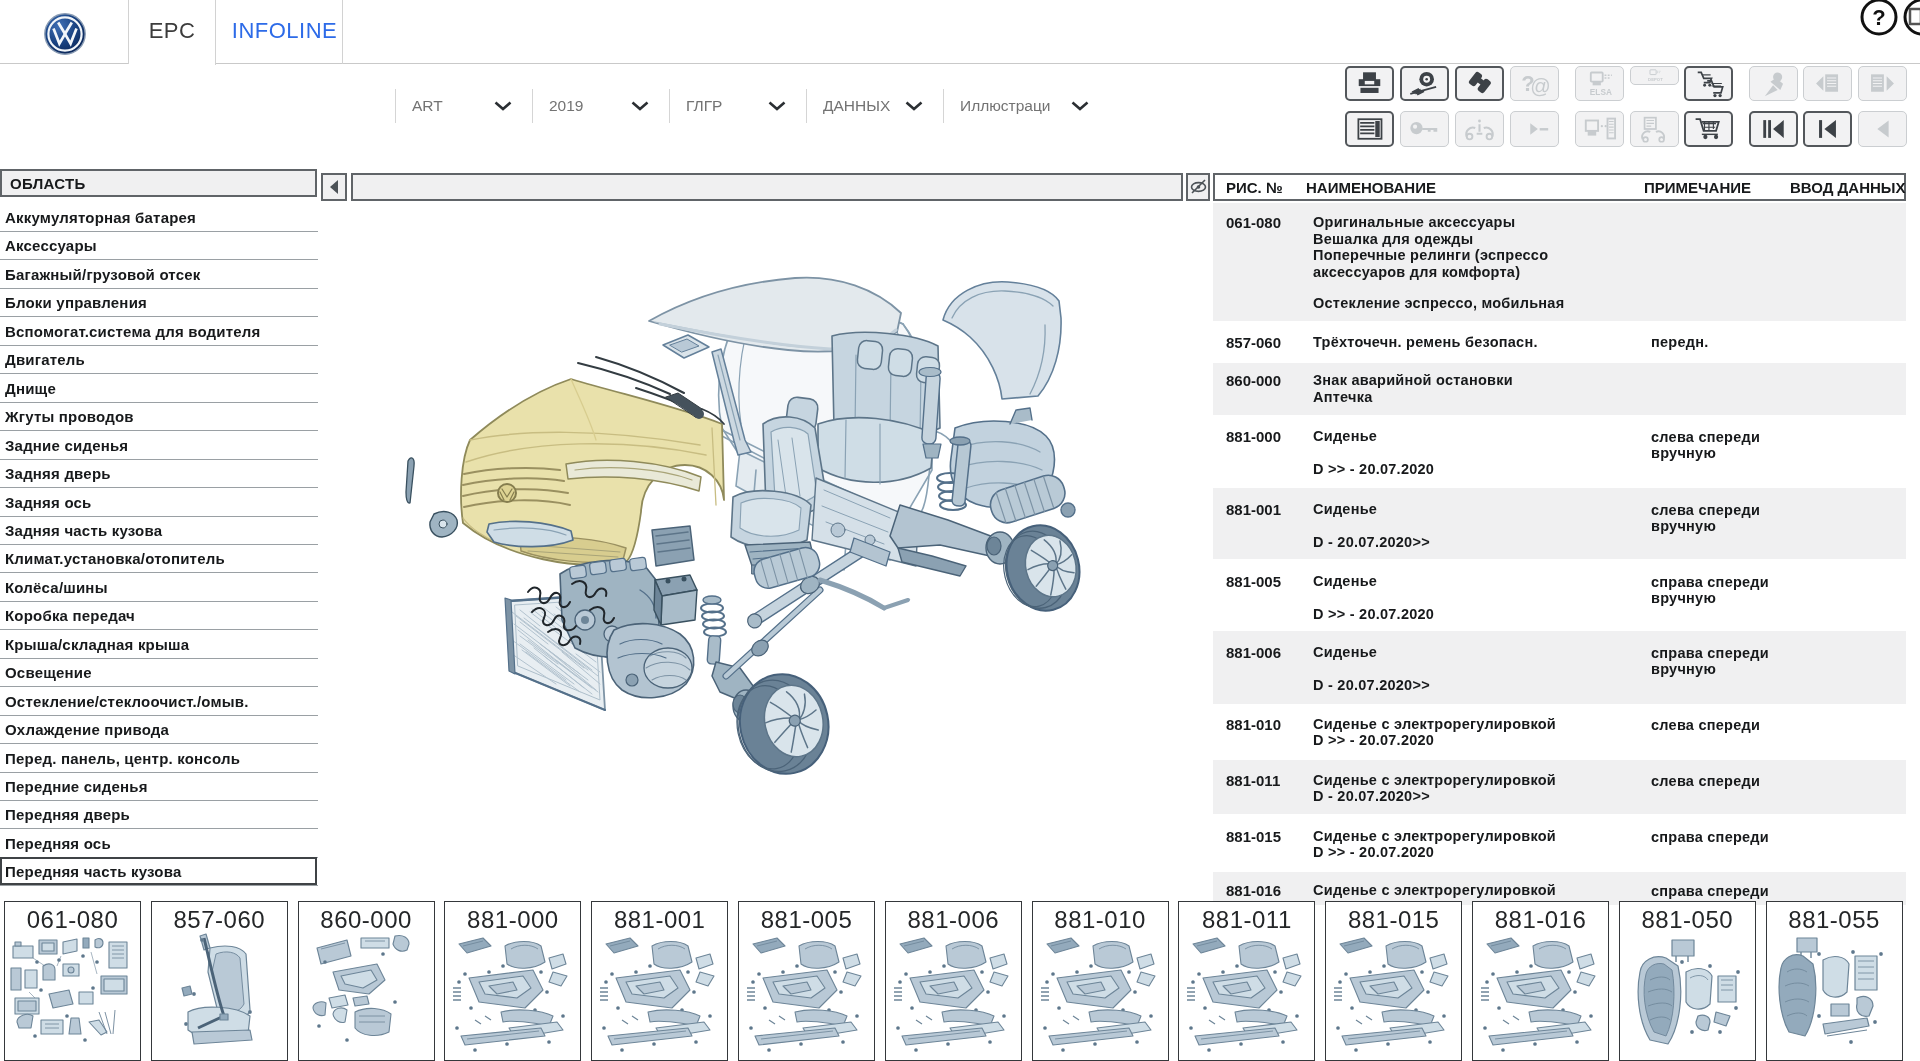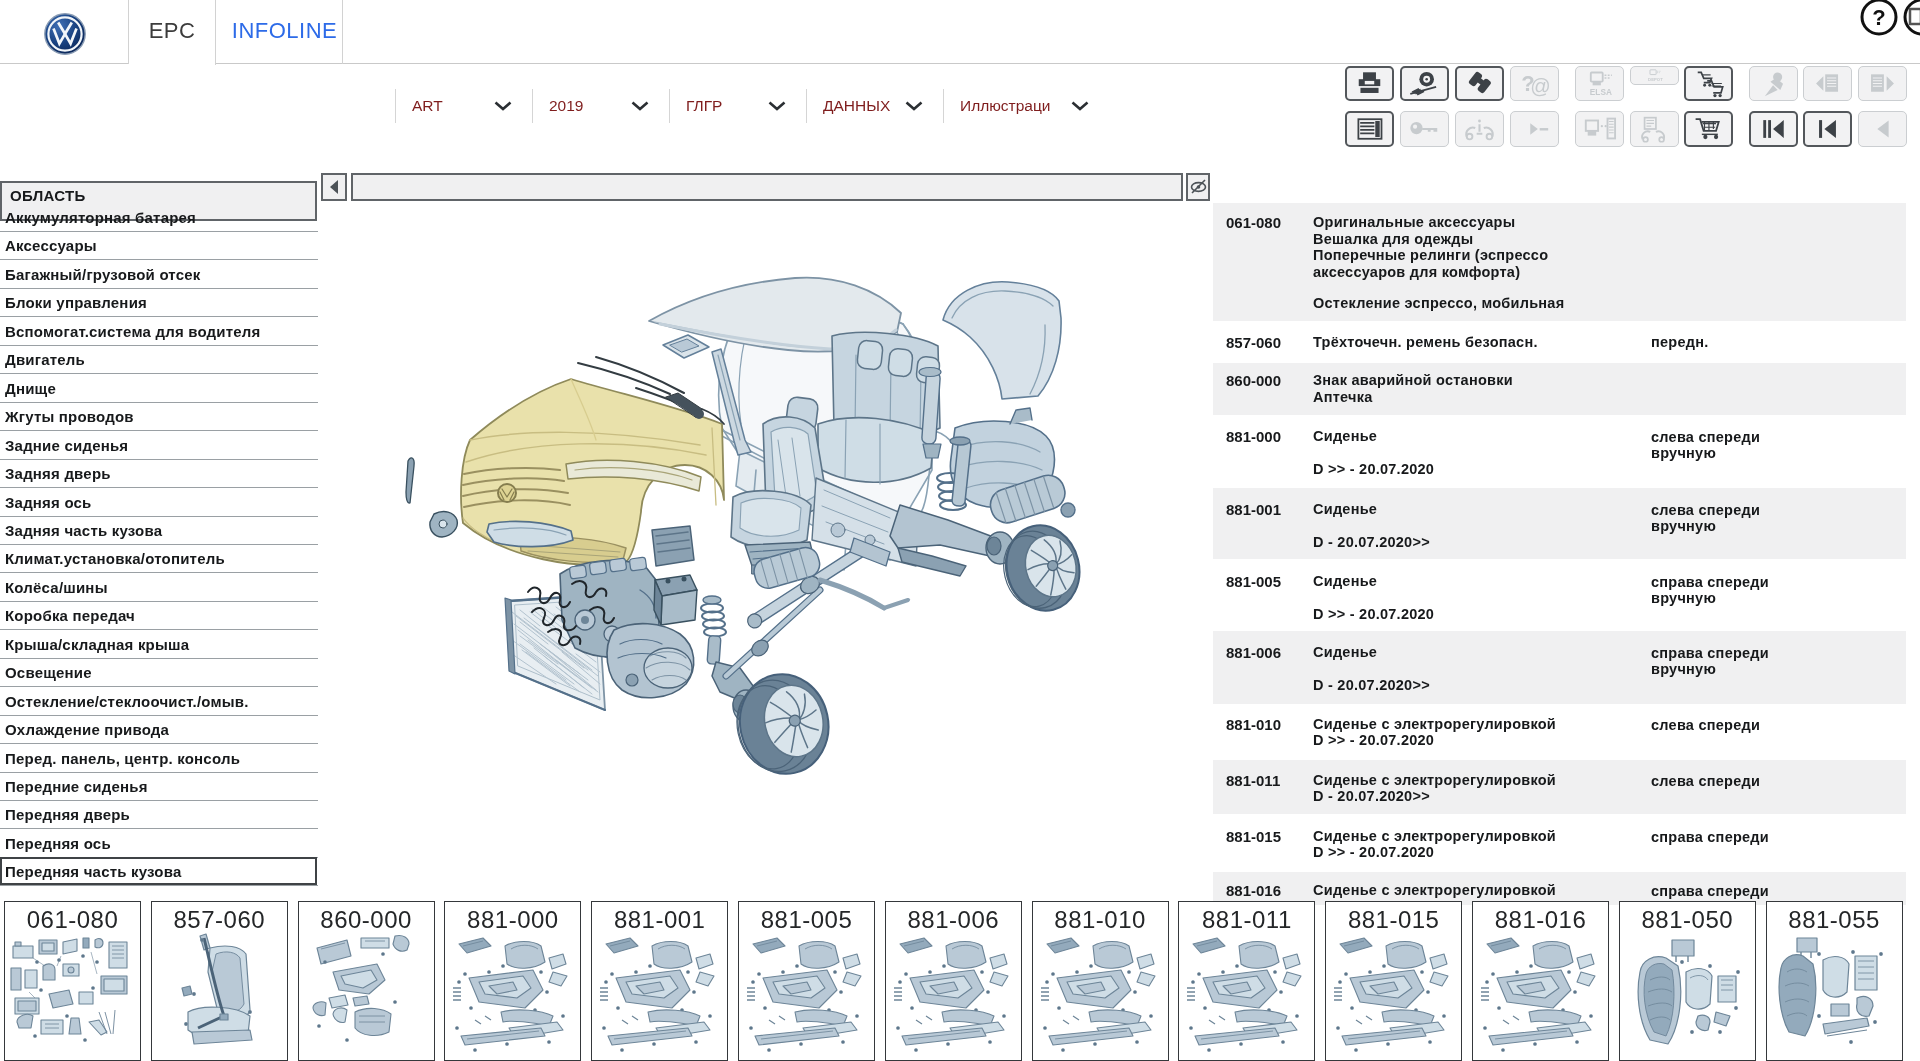--- a/index.html
+++ b/index.html
@@ -11,21 +11,21 @@
 #topbar { position:absolute; left:0; top:0; width:1920px; height:64px; background:#fff; border-bottom:1px solid #c9c9c9; }
 #logocell { position:absolute; left:0; top:0; width:129px; height:64px; border-right:1px solid #d2d2d2; }
 #tab-epc { position:absolute; left:129px; top:0; width:87px; height:65px; background:#fff; border-right:1px solid #d2d2d2; font-size:22px; color:#3c3c3c; text-align:center; line-height:62px; letter-spacing:0.5px; }
 #tab-info { position:absolute; left:216px; top:0; width:127px; height:64px; border-right:1px solid #d2d2d2; font-size:22px; color:#2d6be8; text-align:center; line-height:62px; letter-spacing:0.5px; padding-left:11px; }
 
 
 #searchrow { position:absolute; left:5px; top:88px; width:1105px; height:35px; border:1px solid #c4c4c4; }
 #vin { position:absolute; left:13px; top:8px; font-size:15px; color:#8c9196; }
 #btn-search { position:absolute; left:318px; top:0px; width:72px; height:34px; border:2px solid #6b7074; font-size:16px; color:#55595d; text-align:center; line-height:31px; }
 .dd { position:absolute; top:0; height:34px; border-left:1px solid #d5d5d5; }
-.dd .lbl { position:absolute; left:16px; top:8px; font-size:15.5px; color:#7f1d1d; }
+.dd .lbl { position:absolute; left:16px; top:8px; font-size:15.5px; color:#737373; }
 .chev { position:absolute; top:12px; width:18px; height:10px; }
 
 
 .tbtn { position:absolute; width:49px; height:36px; background:#f2f2f3; border-radius:5px; }
 .tbtn.on  { border:2px solid #53575b; }
 .tbtn.off { border:1px solid #cbced1; }
 .tbtn svg { position:absolute; left:0; top:0; width:100%; height:100%; }
 
 
 .hbox { position:absolute; background:#f0f0f1; border:2px solid #606468; }
@@ -263,35 +263,41 @@
           <path d="M34 8 V28 L21 18 Z" fill="#3d4247"></path>
         </svg>
       </div>
       <div class="tbtn off" style="left:1858px;top:111px;height:36px">
         <svg viewBox="0 0 49 36">
           <path d="M31 9 V27 L19 18 Z" fill="#c7cbce"></path>
         </svg>
       </div>
     </div>
 
-  <div class="hbox" style="left:0px;top:181px;width:317px;height:40px">
+  <div class="hbox" style="left:0px;top:169px;width:317px;height:28px">
      <span style="position:absolute;left:8px;top:4px;font-size:15px;font-weight:bold;color:#17191b;letter-spacing:0.3px">ОБЛАСТЬ</span>
   </div>
   <div class="hbox" style="left:321px;top:173px;width:26px;height:28px">
     <svg style="position:absolute;left:3px;top:3px" width="18" height="18" viewBox="0 0 18 18">
         <path d="M12 2 L12 16 L4 9 Z" fill="#4c5257"></path>
       </svg>
   </div>
   <div class="hbox" style="left:351px;top:173px;width:832px;height:28px"></div>
   <div class="hbox" style="left:1186px;top:173px;width:24px;height:28px">
     <svg style="position:absolute;left:1px;top:2px" width="19" height="19" viewBox="0 0 19 19">
       <ellipse cx="9.5" cy="10" rx="7" ry="4.4" fill="none" stroke="#4c5257" stroke-width="1.6"></ellipse>
       <circle cx="9.5" cy="10" r="1.8" fill="#4c5257"></circle>
       <line x1="3" y1="16" x2="16" y2="3" stroke="#4c5257" stroke-width="1.6"></line>
     </svg>
+  </div>
+  <div class="whitebox" style="left:1213px;top:173px;width:693px;height:28px">
+    <span style="position:absolute;left:11px;top:4px;font-size:15px;font-weight:bold;color:#17191b;white-space:nowrap">РИС. №</span>
+    <span style="position:absolute;left:91px;top:4px;font-size:15px;font-weight:bold;color:#17191b;white-space:nowrap">НАИМЕНОВАНИЕ</span>
+    <span style="position:absolute;left:429px;top:4px;font-size:15px;font-weight:bold;color:#17191b;white-space:nowrap">ПРИМЕЧАНИЕ</span>
+    <span style="position:absolute;left:575px;top:4px;font-size:15px;font-weight:bold;color:#17191b;white-space:nowrap">ВВОД ДАННЫХ</span>
   </div>
 
   <div id="side">
       <div class="sitem" style="top:1px">
         <span>Аккумуляторная батарея</span>
       </div>
       <div class="sitem" style="top:29.45px">
         <span>Аксессуары</span>
       </div>
       <div class="sitem" style="top:57.9px">

